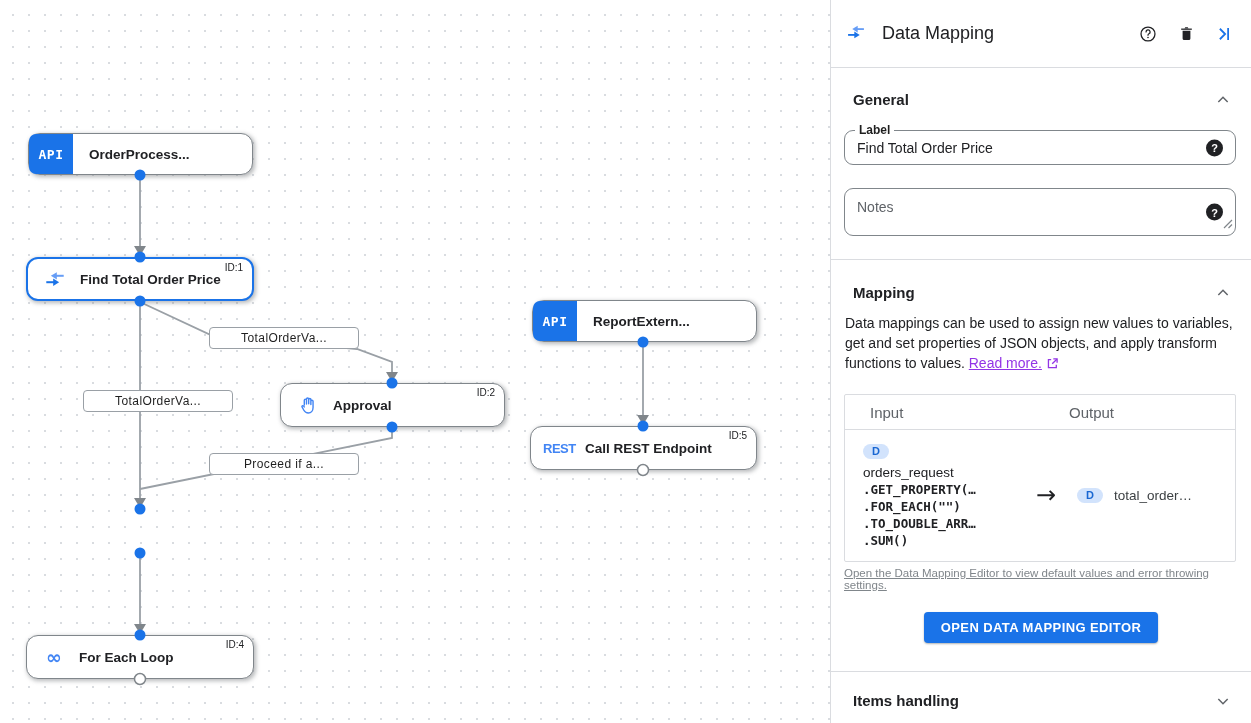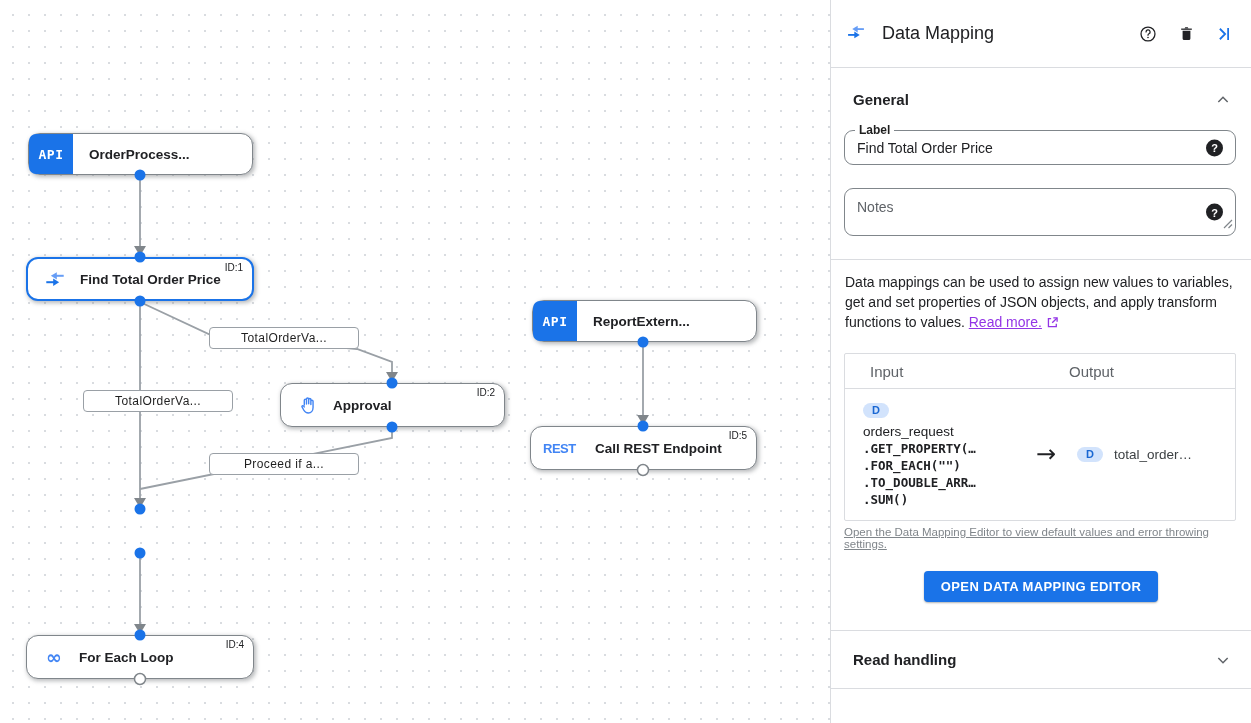--- a/index.html
+++ b/index.html
@@ -146,21 +146,21 @@
     </div>
 
     <div class="node trigger" style="left:532px; top:300px; width:225px; height:42px;">
       <div class="trigger-badge">API</div>
       <div class="node-title">ReportExtern...</div>
     </div>
 
     <div class="node" style="left:530px; top:426px; width:227px; height:44px;">
       <span class="task-id">ID:5</span>
       <span class="rest-text">REST</span>
-      <div class="node-title" style="margin-left:16px;">Call REST Endpoint</div>
+      <div class="node-title" style="margin-left:6px;">Call REST Endpoint</div>
     </div>
 
 
     <div class="node" style="left:26px; top:635px; width:228px; height:44px;">
       <span class="task-id">ID:4</span>
       <span class="task-icon">
         <span class="loop-glyph">∞</span>
       </span>
       <div class="node-title">For Each Loop</div>
     </div>
@@ -241,20 +241,28 @@
       <span class="help-filled">?</span>
       <span class="notes-grip">
         <svg width="10" height="10" viewBox="0 0 10 10">
             <path d="M9 1 L1 9 M9 5.5 L5.5 9" stroke="#80868b" stroke-width="1.2"></path>
           </svg>
       </span>
     </div>
 
     <div class="divider gap-to-divider"></div>
 
+    <div class="section-heading mt24">
+      <span class="h-text">Mapping</span>
+      <span class="chev">
+        <svg width="16" height="16" viewBox="0 0 24 24" fill="none">
+            <path d="M5 15 L12 8 L19 15" stroke="#5f6368" stroke-width="2.2"></path>
+          </svg>
+      </span>
+    </div>
 
     <p class="mapping-desc">
       <span>Data mappings can be used to assign new values to variables, get and set properties of JSON objects, and apply transform functions to values.</span>
       <span class="read-more">Read more.</span><span class="ext-link"><svg width="13" height="13" viewBox="0 0 24 24" fill="none" stroke="#9334e6" stroke-width="2.4">
             <path d="M9.5 5 H4.5 V19.5 H19 V14.5"></path>
             <path d="M13.5 3.5 H20.5 V10.5"></path>
             <path d="M20 4 L11.5 12.5"></path>
           </svg></span>
     </p>
 
@@ -281,21 +289,21 @@
     </div>
 
     <div class="map-caption">Open the Data Mapping Editor to view default values and error throwing settings.</div>
 
     <div class="btn-row">
       <button class="primary-btn">OPEN DATA MAPPING EDITOR</button>
     </div>
 
     <div class="error-section">
       <div class="section-heading">
-        <span class="h-text">Read handling</span>
+        <span class="h-text">Items handling</span>
         <span class="chev">
           <svg width="16" height="16" viewBox="0 0 24 24" fill="none">
               <path d="M5 9 L12 16 L19 9" stroke="#5f6368" stroke-width="2.2"></path>
             </svg>
         </span>
       </div>
     </div>
 
   </div>
 </div>

